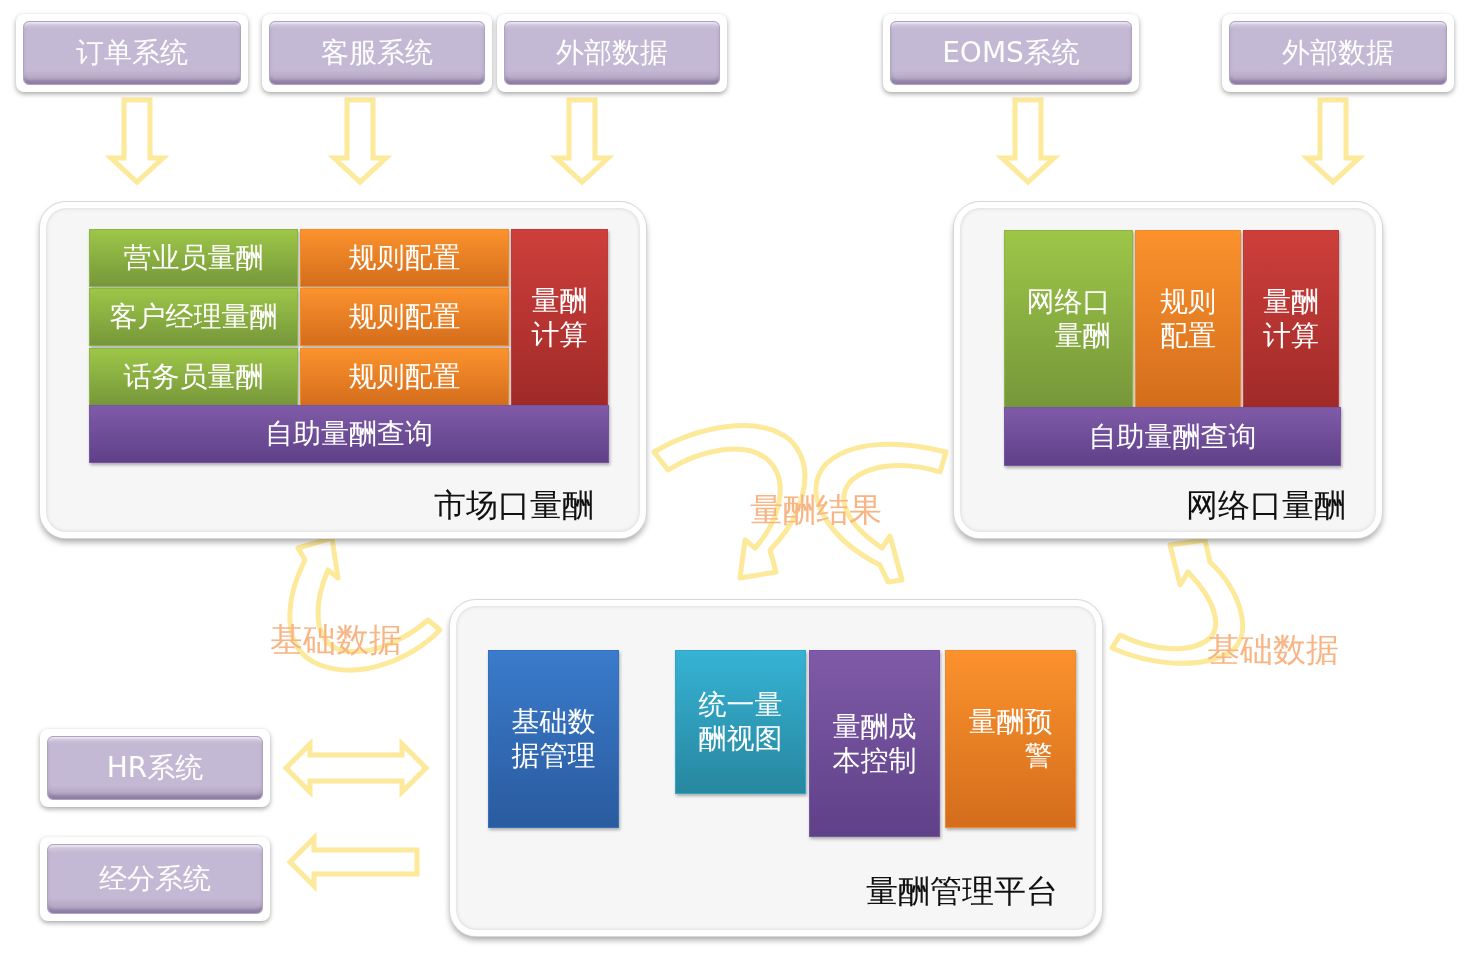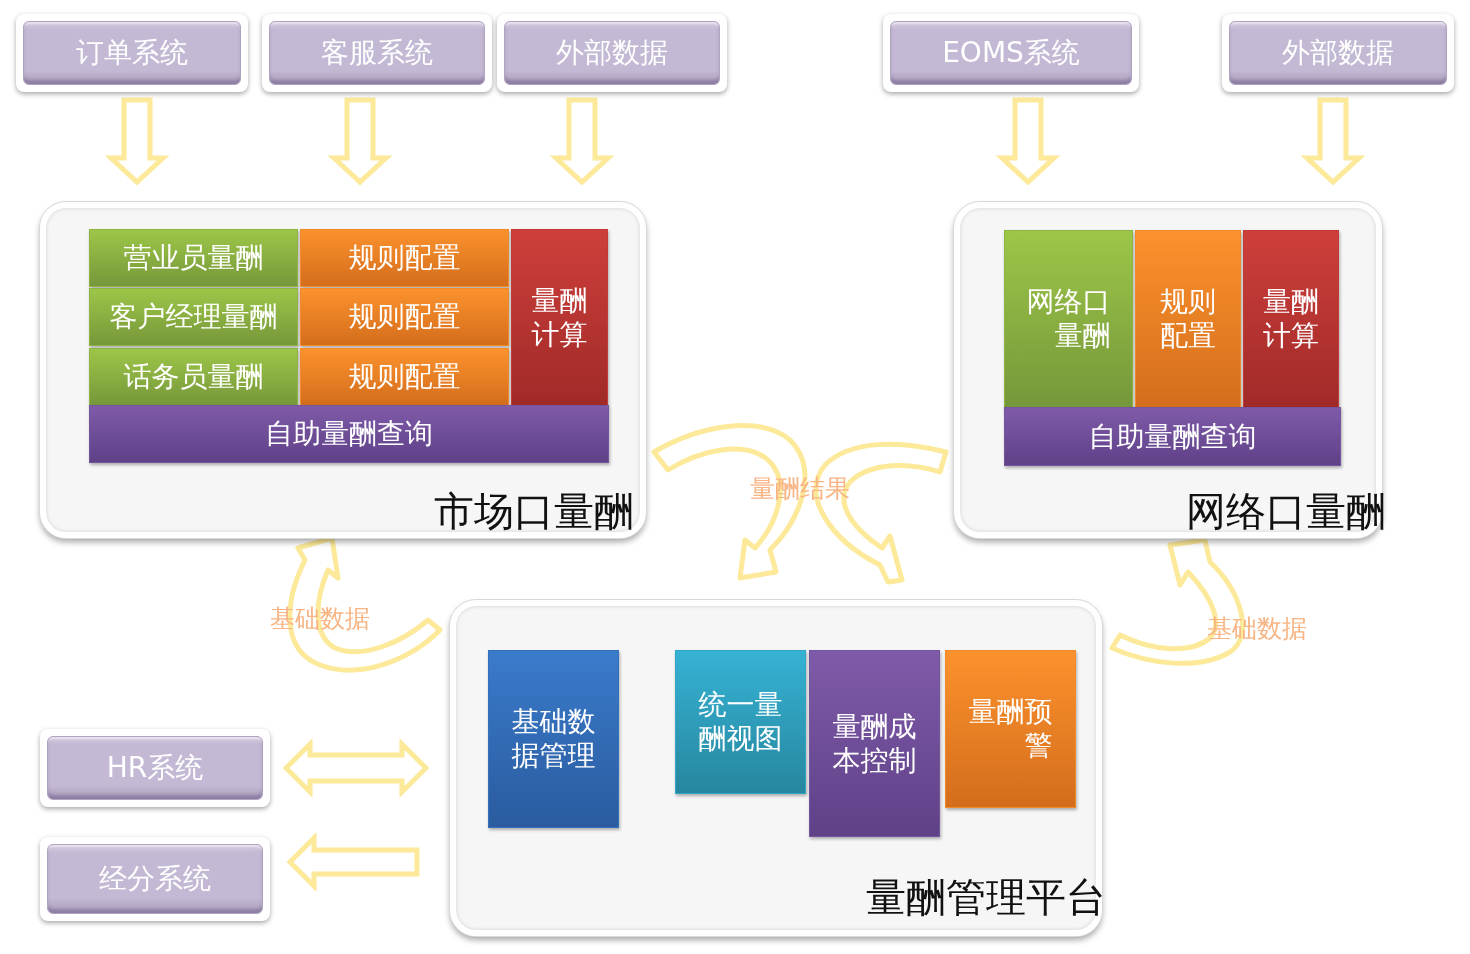--- a/index.html
+++ b/index.html
@@ -11,32 +11,32 @@
     .src { width:100%; height:100%; box-sizing:border-box;
       background:linear-gradient(#d5cbe0 0%, #c4b9d4 12%, #c4b9d4 78%, #a89bb9 100%);
       border:1px solid #b0a3c2; border-radius:6px;
       box-shadow: inset 0 -4px 3px rgba(90,70,120,0.35), inset 0 2px 2px rgba(255,255,255,0.5);
       color:#fff; font-size:28px; display:flex; align-items:center; justify-content:center;
       letter-spacing:0px; }
     
     .panel { position:absolute; background:#f6f6f6; border-radius:26px;
       border:6px solid #ffffff; box-sizing:border-box;
       box-shadow:0 0 0 1px #d8d8d8, 0 4px 6px rgba(0,0,0,0.35), inset 0 0 4px rgba(0,0,0,0.15); }
-    .panel-title { position:absolute; color:#111; font-size:40px; white-space:nowrap; }
+    .panel-title { position:absolute; color:#111; font-size:32px; white-space:nowrap; }
     
     .tile { position:absolute; box-sizing:border-box; color:#fff; display:flex;
       align-items:center; justify-content:center; text-align:right; line-height:1.2;
       font-size:28px; box-shadow:1px 2px 3px rgba(0,0,0,0.3); }
     .green  { background:linear-gradient(#9dc648, #76973a); border:1px solid #8db543; }
     .orange { background:linear-gradient(#fb922d, #d46d1c); border:1px solid #f08a2a; }
     .red    { background:linear-gradient(#ce3f3b, #a02a28); border:1px solid #c03a36; }
     .purple { background:linear-gradient(#7f5aa8, #5f4188); border:1px solid #7655a0; }
     .blue   { background:linear-gradient(#3a7bcb, #2a5b9f); border:1px solid #3570bd; }
     .teal   { background:linear-gradient(#36b2d4, #27879f); border:1px solid #31a5c6; }
-    .label-orange { position:absolute; color:#f8b483; font-size:25px; white-space:nowrap; }
+    .label-orange { position:absolute; color:#f8b483; font-size:33px; white-space:nowrap;margin-top:16px; }
     svg.arrows { position:absolute; left:0; top:0; }
   </style>
 </head>
 <body>
 
 <svg class="arrows" width="1470" height="954">
   <g fill="#ffffff" stroke="#fde99a" stroke-width="5" stroke-linejoin="miter">
 
     <polygon points="124,100 150,100 150,158 163,158 137,182 111,158 124,158"></polygon>
     <polygon points="347,100 373,100 373,158 386,158 360,182 334,158 347,158"></polygon>
@@ -113,21 +113,21 @@
   </div>
 <div class="panel-title" style="left:1186px;top:484px;">网络口量酬</div>
 
 <div class="panel" style="left:450px;top:600px;width:652px;height:336px;"></div>
 <div class="tile blue" style="left:488px;top:650px;width:131px;height:178px;white-space:pre-line;"><span>基础数
 据管理</span></div>
 <div class="tile teal" style="left:675px;top:650px;width:131px;height:144px;white-space:pre-line;"><span>统一量
 酬视图</span></div>
 <div class="tile purple" style="left:809px;top:650px;width:131px;height:187px;white-space:pre-line;"><span>量酬成
 本控制</span></div>
-<div class="tile orange" style="left:945px;top:650px;width:131px;height:158px;white-space:pre-line;"><span>量酬预
+<div class="tile orange" style="left:945px;top:650px;width:131px;height:178px;white-space:pre-line;"><span>量酬预
 警</span></div>
 <div class="panel-title" style="left:866px;top:870px;">量酬管理平台</div>
 
 <div class="src-wrap" style="left:40px;top:729px;width:230px;height:78px;">
   <div class="src">HR系统</div>
 </div>
 <div class="src-wrap" style="left:40px;top:837px;width:230px;height:84px;">
   <div class="src">经分系统</div>
 </div>
 

